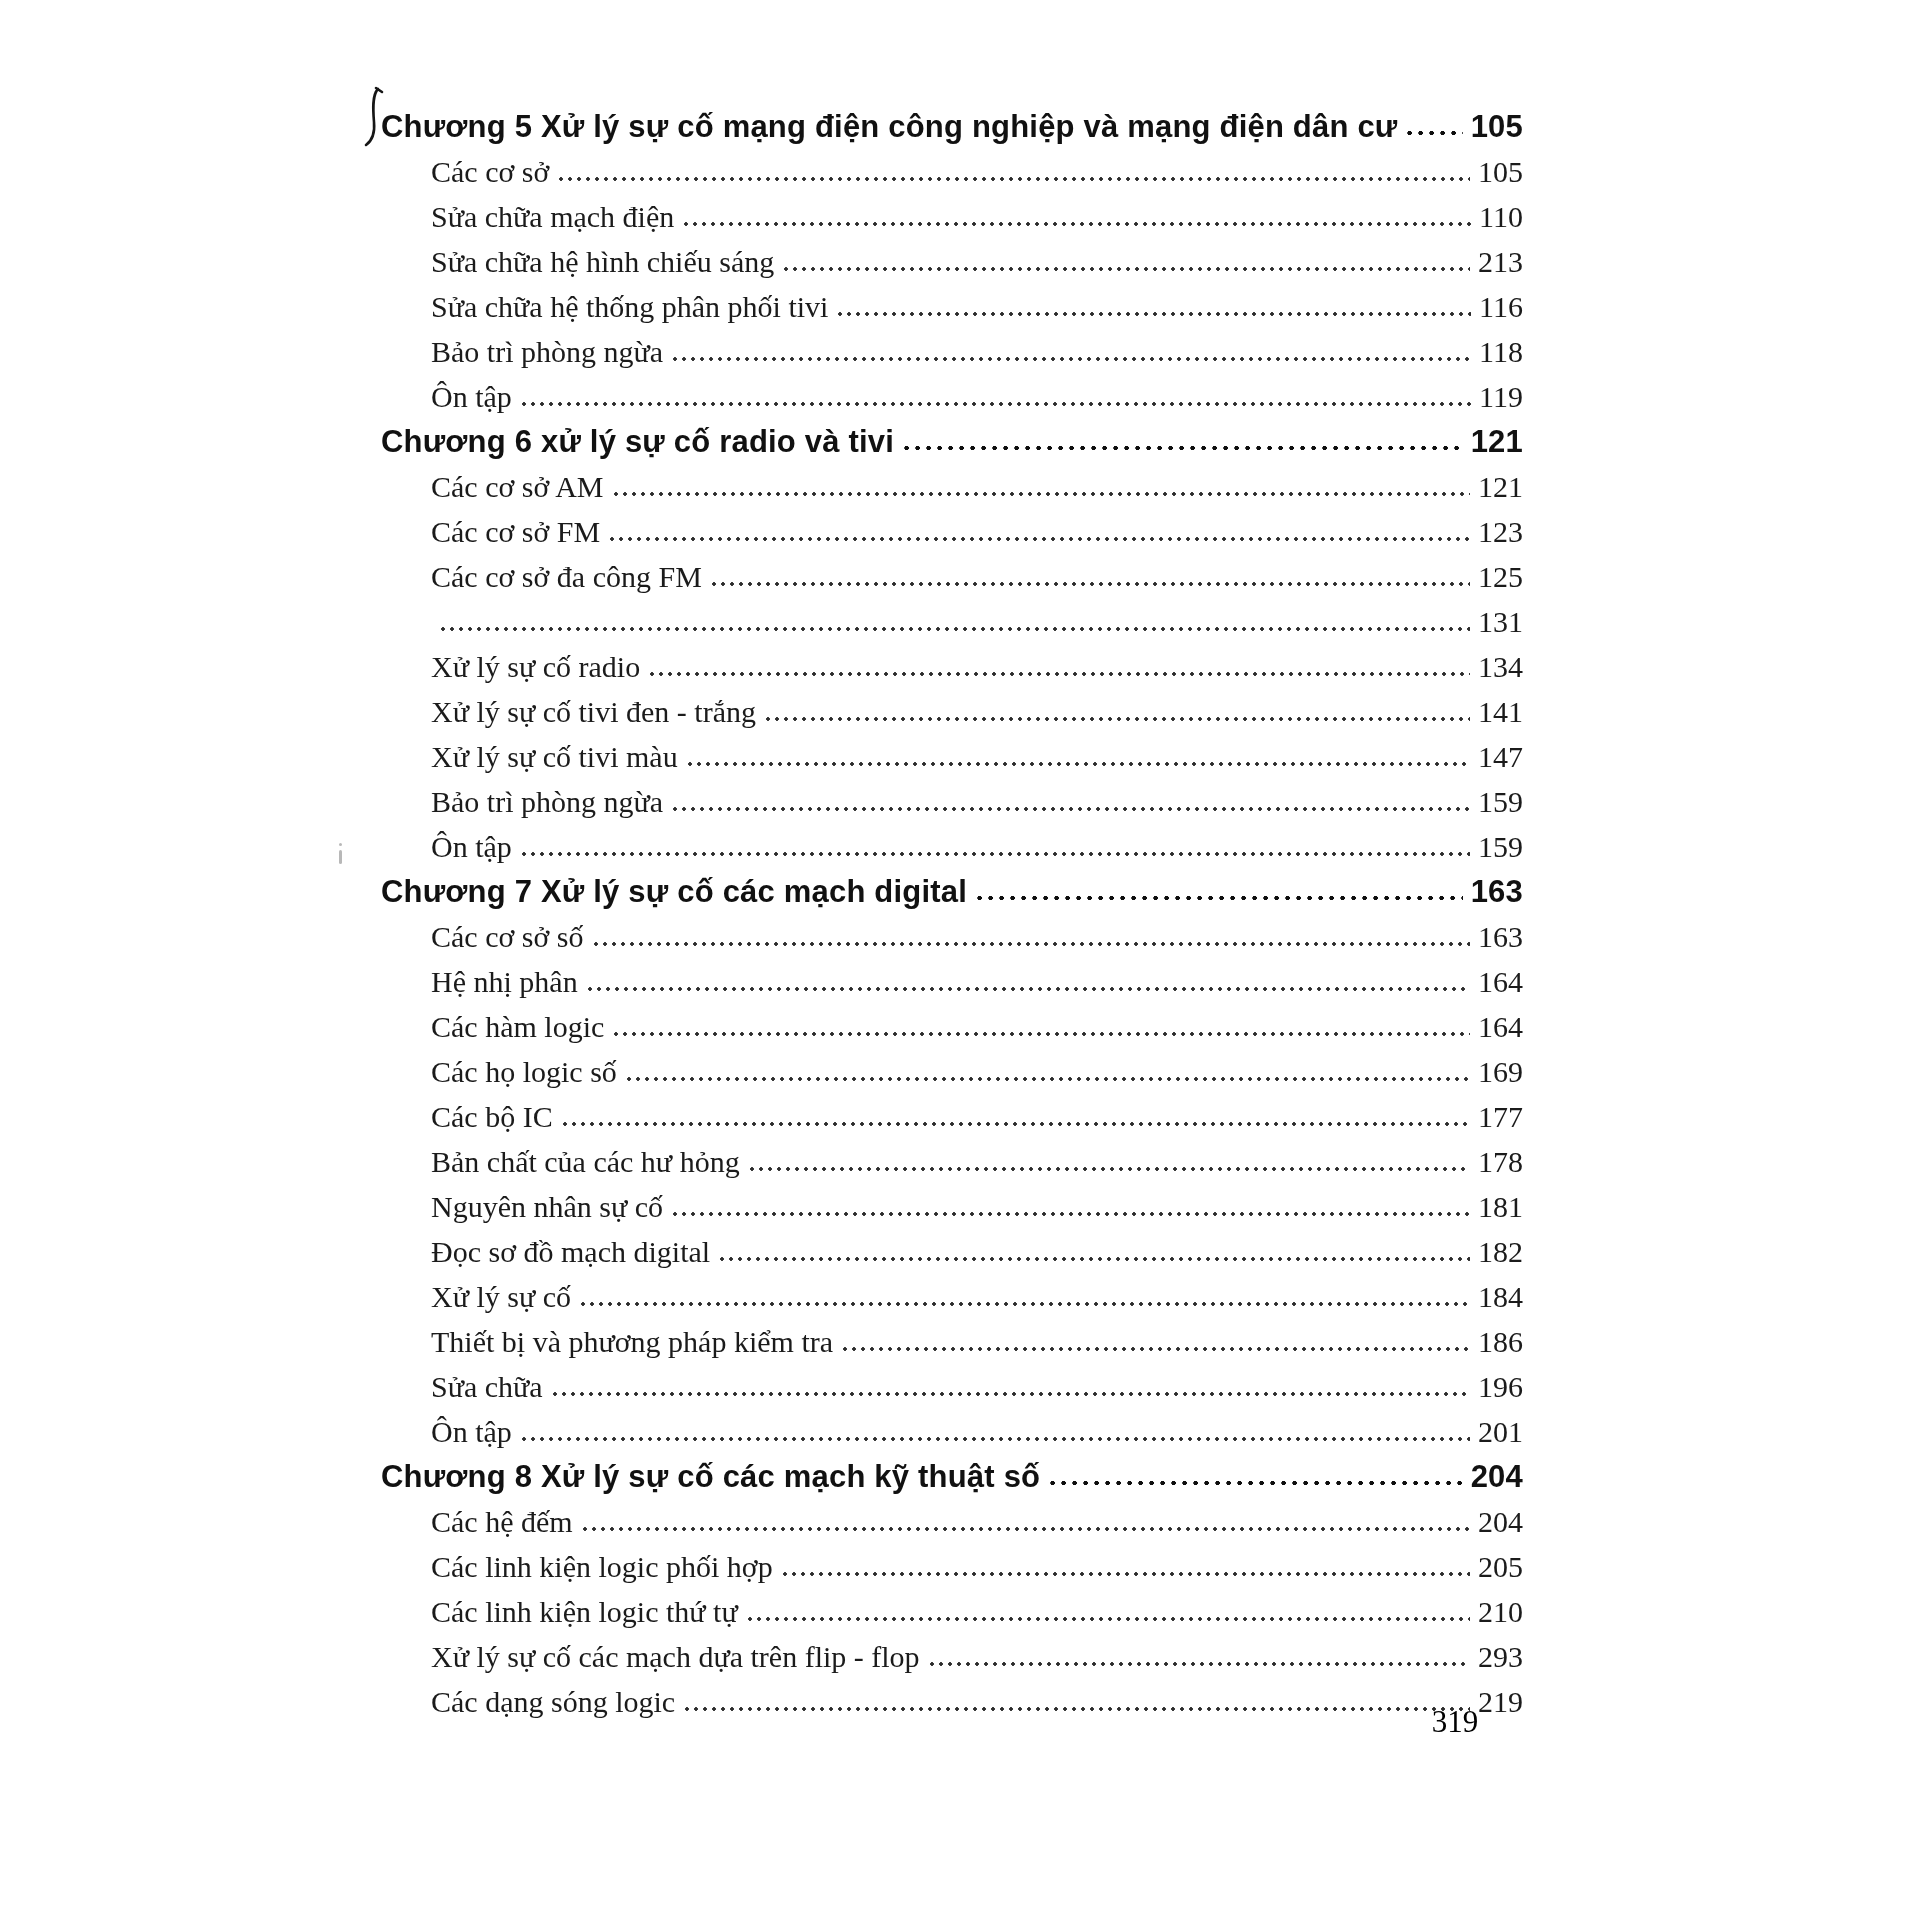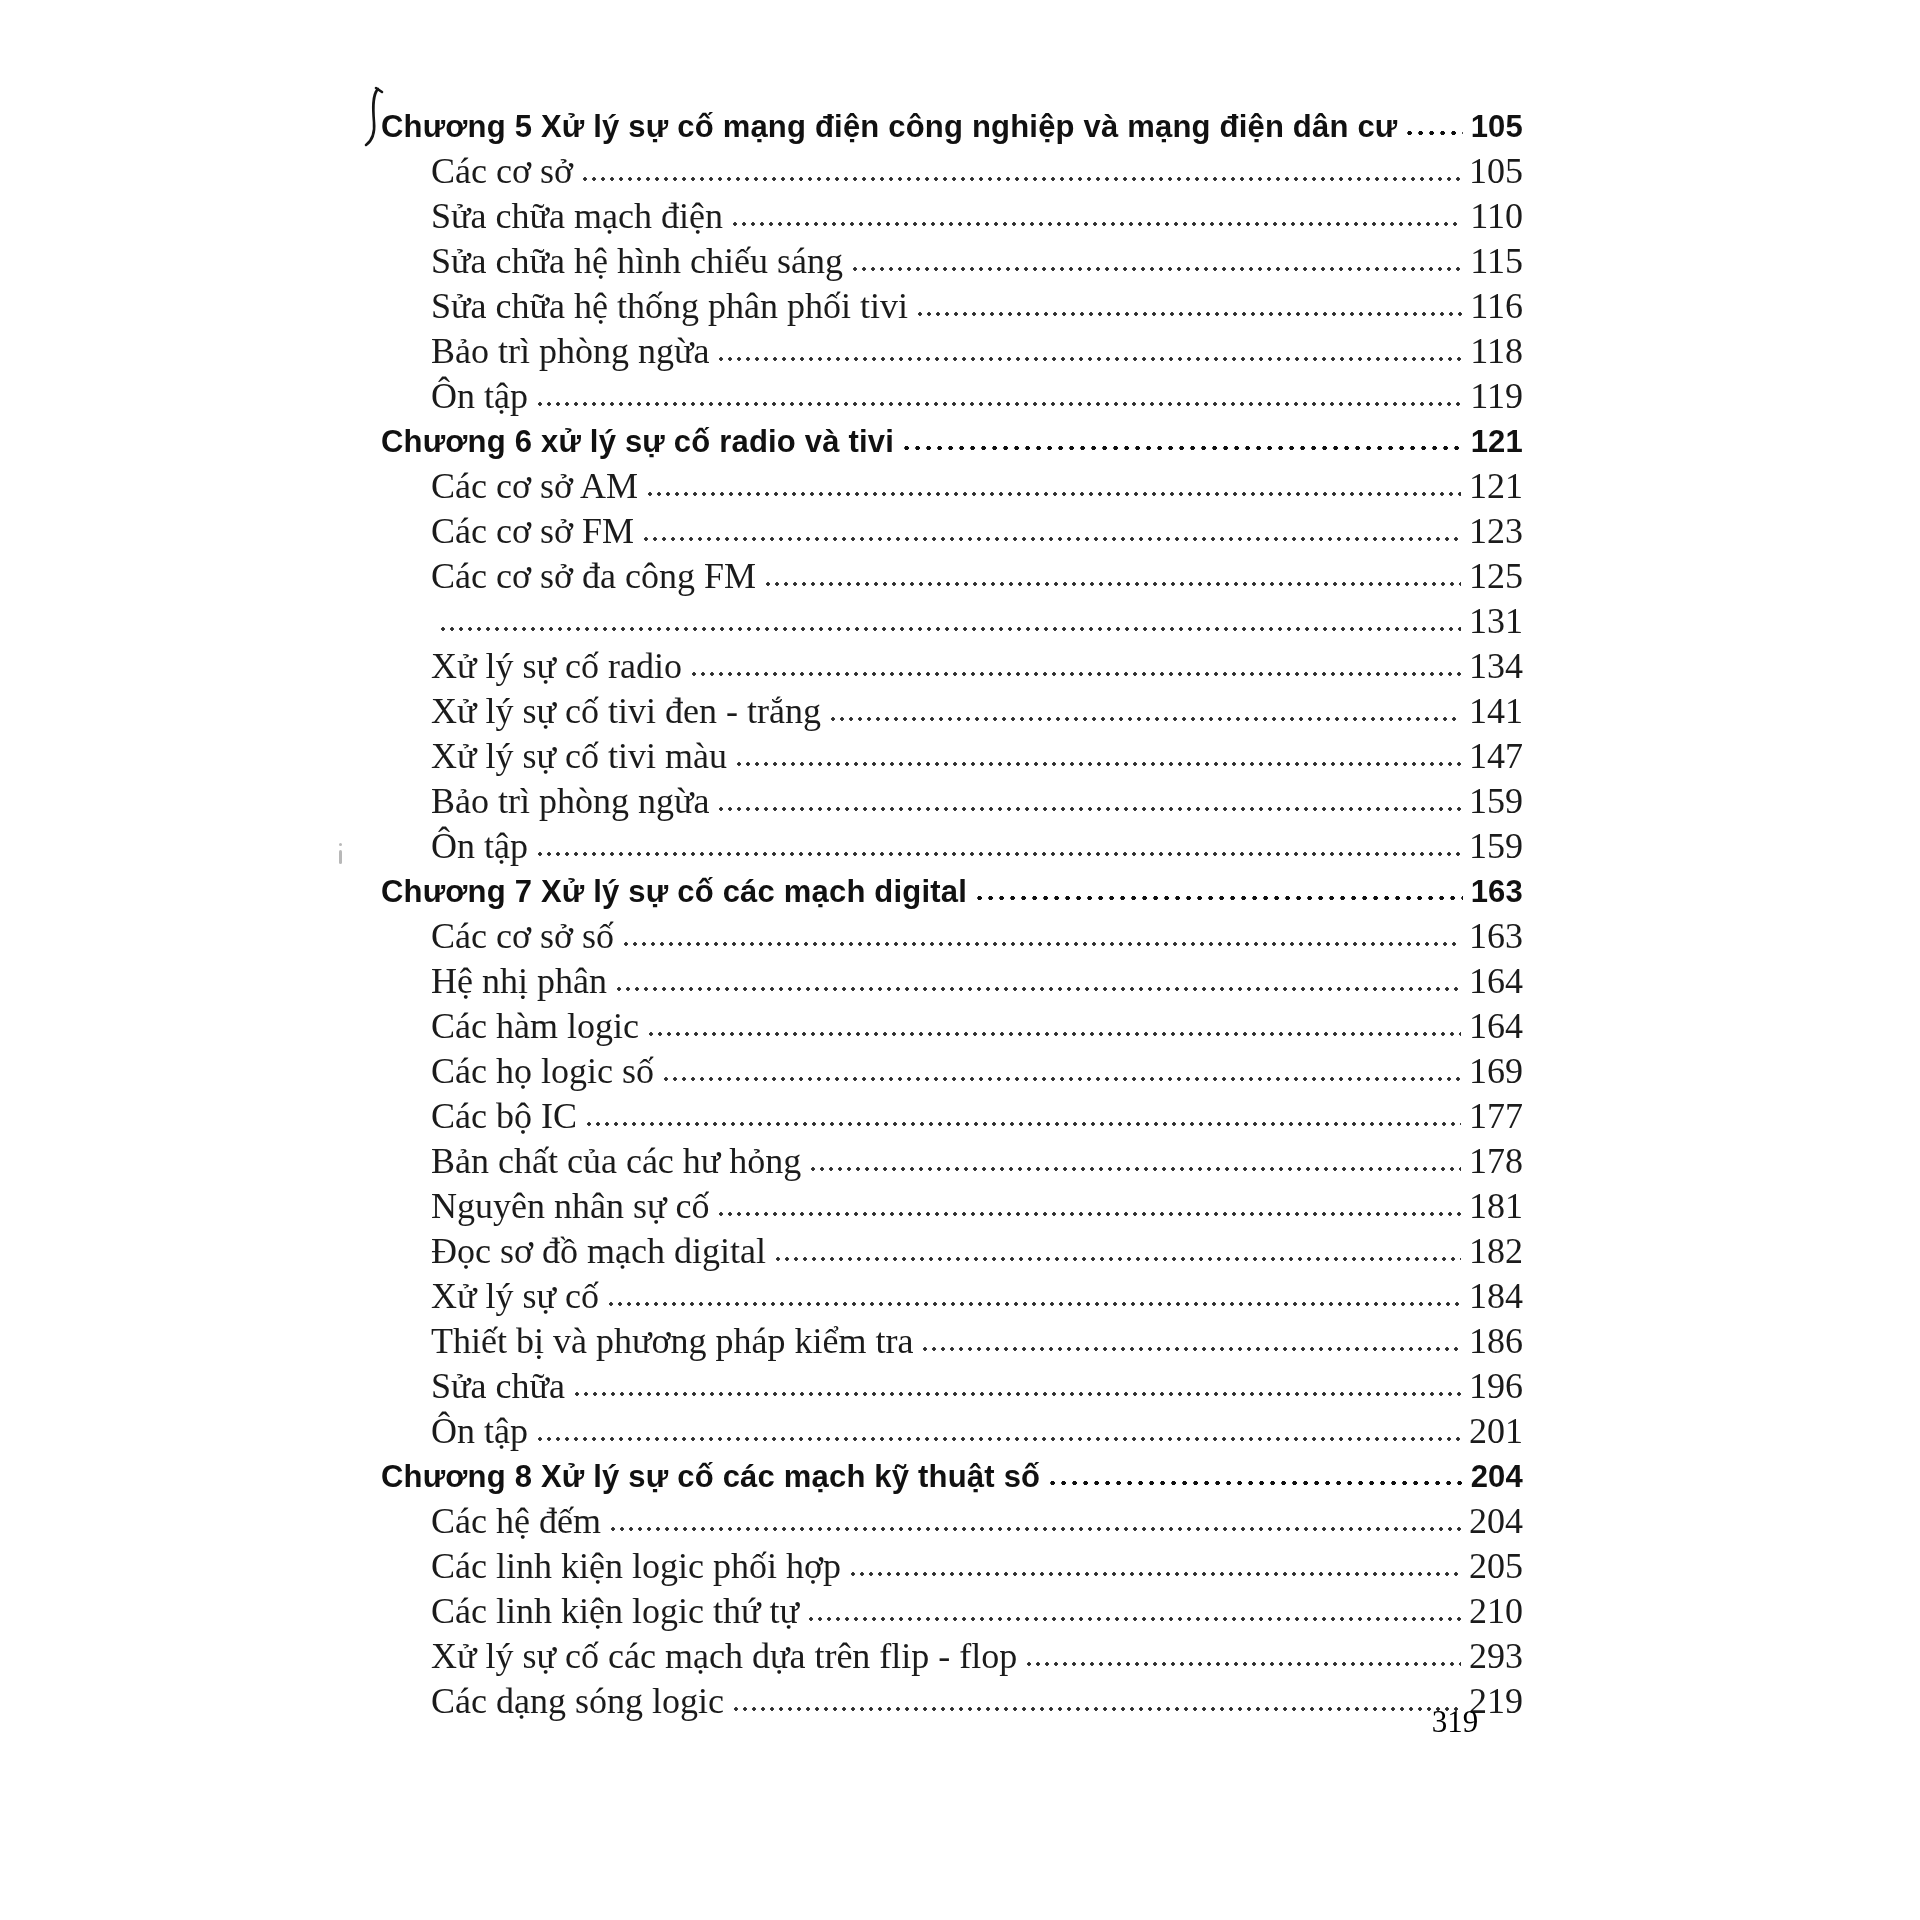--- a/index.html
+++ b/index.html
@@ -31,21 +31,21 @@
   }
   .chapter-row {
     font-family: "Liberation Sans", "DejaVu Sans", sans-serif;
     font-weight: bold;
     font-size: 31px;
     letter-spacing: 0.2px;
     color: #111;
   }
   .entry-row {
     padding-left: 50px;
-    font-size: 36px;
+    font-size: 30px;
     justify-content: center;
   }
   .toc-title, .toc-page { white-space: nowrap; }
 
   
   .toc-dots {
     flex: 1;
     align-self: flex-end;
     height: 6px;
     margin: 0 8px 12px 10px;
@@ -119,21 +119,21 @@
 
   <div class="toc-row entry-row">
     <span class="toc-title">Sửa chữa mạch điện</span>
     <span class="toc-dots"></span>
     <span class="toc-page">110</span>
   </div>
 
   <div class="toc-row entry-row">
     <span class="toc-title">Sửa chữa hệ hình chiếu sáng</span>
     <span class="toc-dots"></span>
-    <span class="toc-page">115</span>
+    <span class="toc-page">213</span>
   </div>
 
   <div class="toc-row entry-row">
     <span class="toc-title">Sửa chữa hệ thống phân phối tivi</span>
     <span class="toc-dots"></span>
     <span class="toc-page">116</span>
   </div>
 
   <div class="toc-row entry-row">
     <span class="toc-title">Bảo trì phòng ngừa</span>

